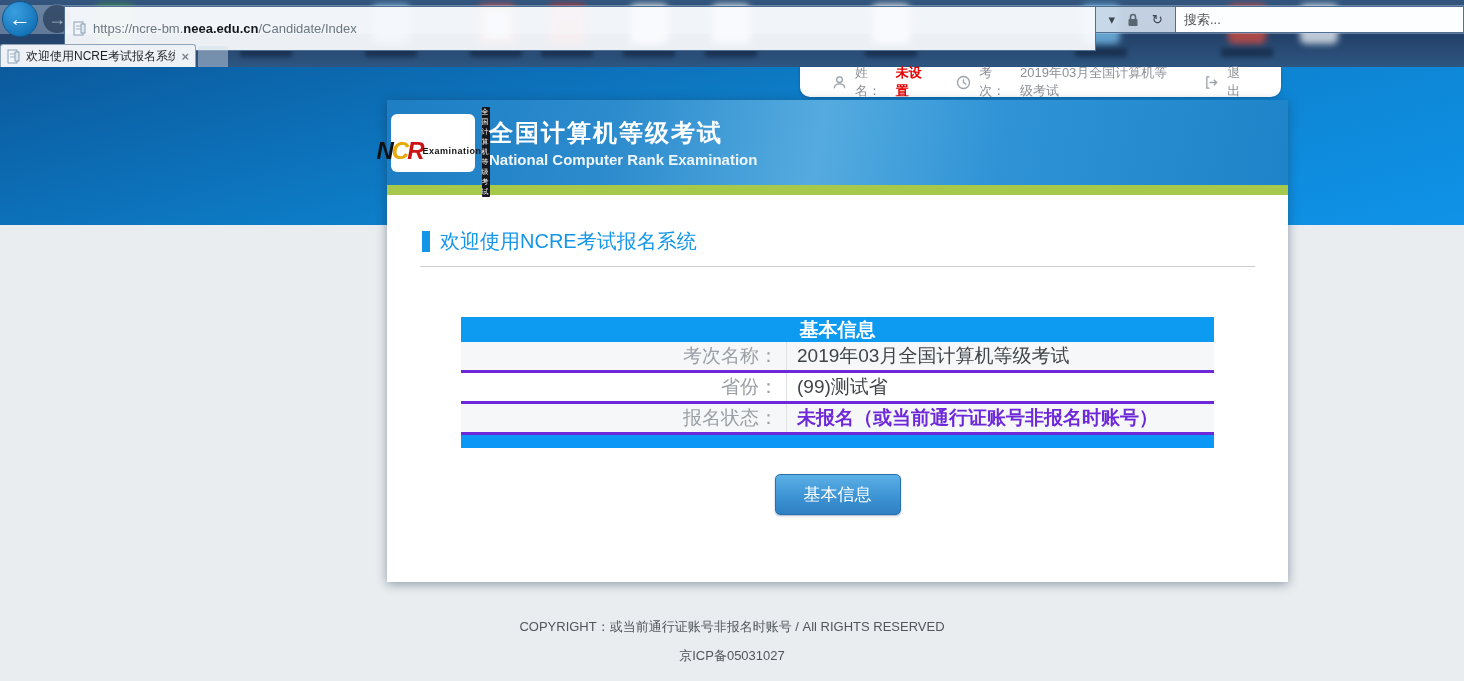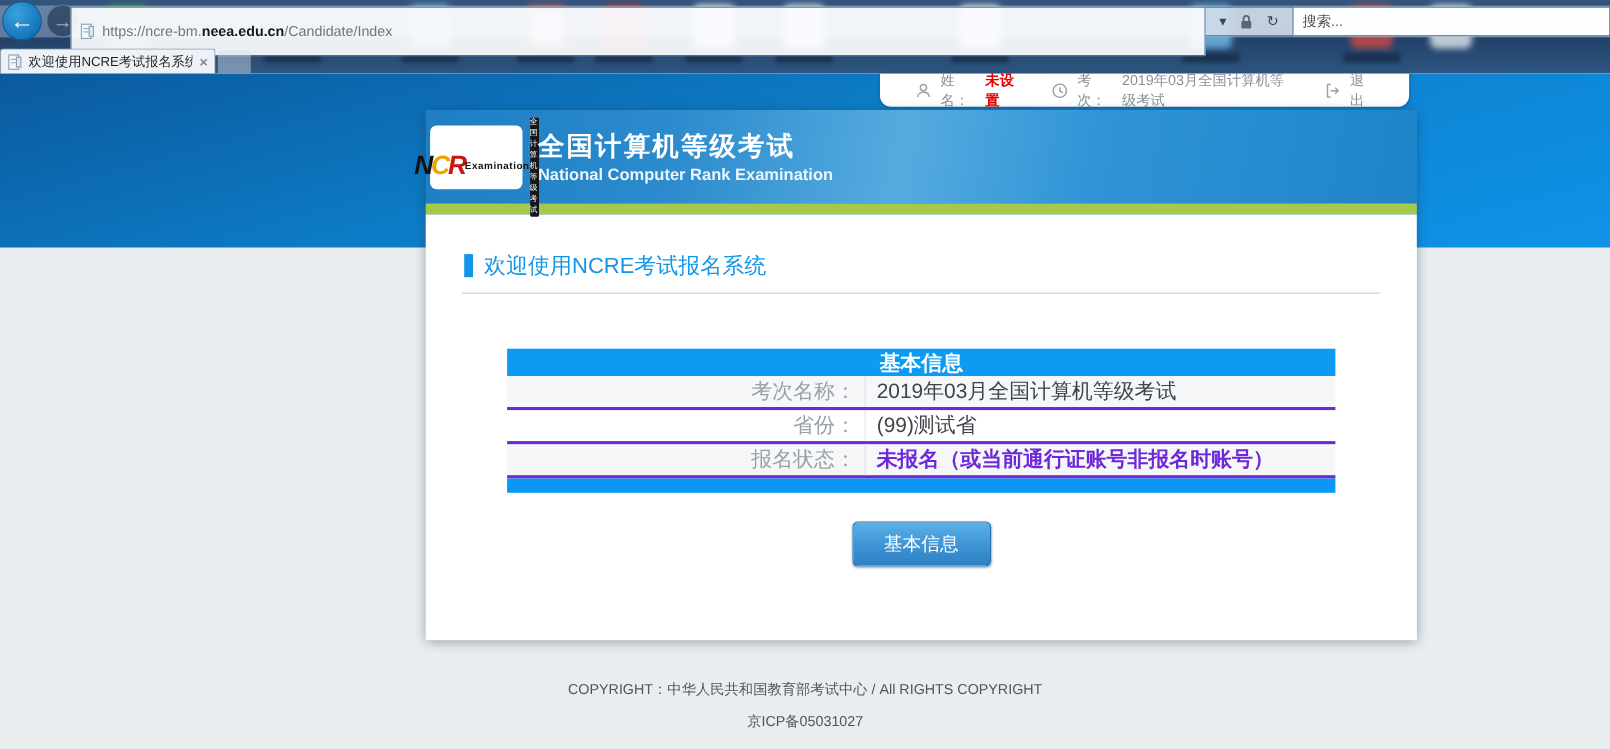--- a/index.html
+++ b/index.html
@@ -232,17 +232,17 @@
             <div class="it-value red">未报名（或当前通行证账号非报名时账号）</div>
           </div>
           <div class="it-footer"></div>
         </div>
 
         <button class="start-btn">基本信息</button>
       </div>
     </div>
 
     <div class="footer">
-      <div>COPYRIGHT：中华人民共和国教育部考试中心 / All RIGHTS COPYRIGHT</div>
+      <div>COPYRIGHT：或当前通行证账号非报名时账号 / All RIGHTS RESERVED</div>
       <div>京ICP备05031027</div>
     </div>
   </div>
 </div>
 
 </body></html>

